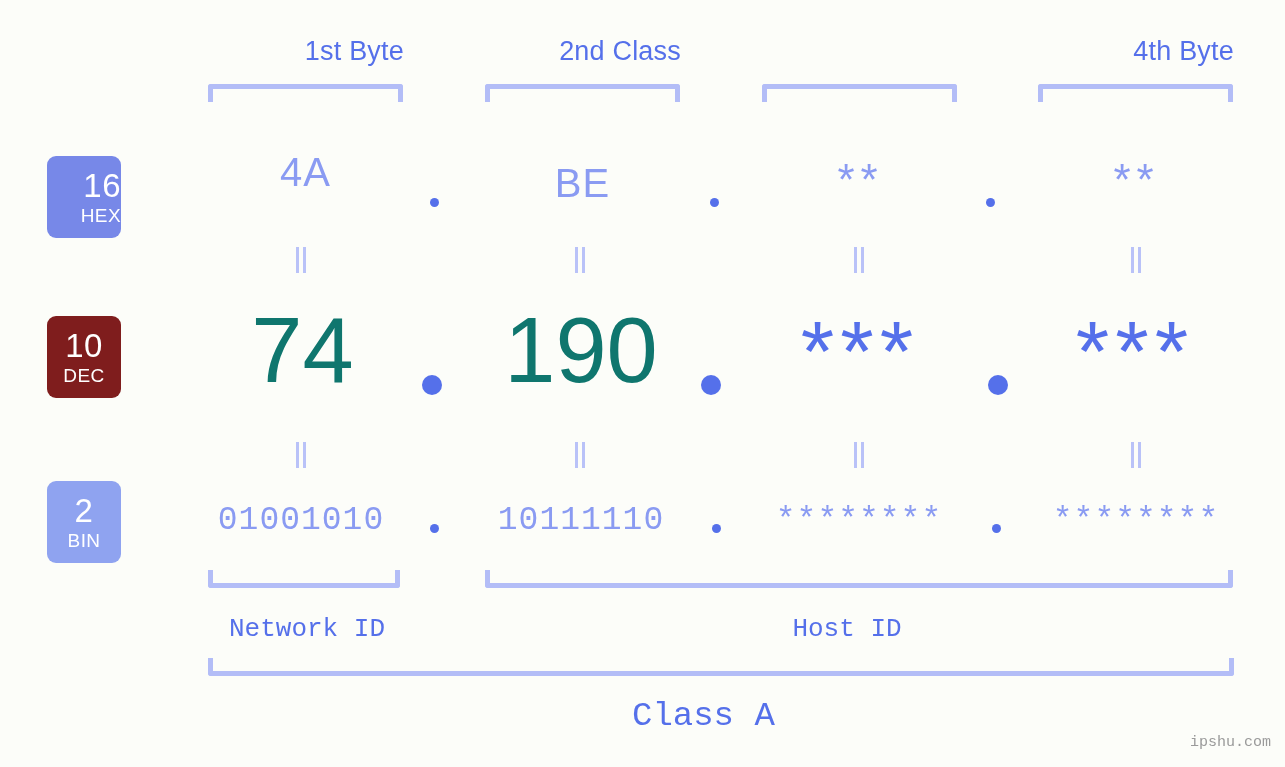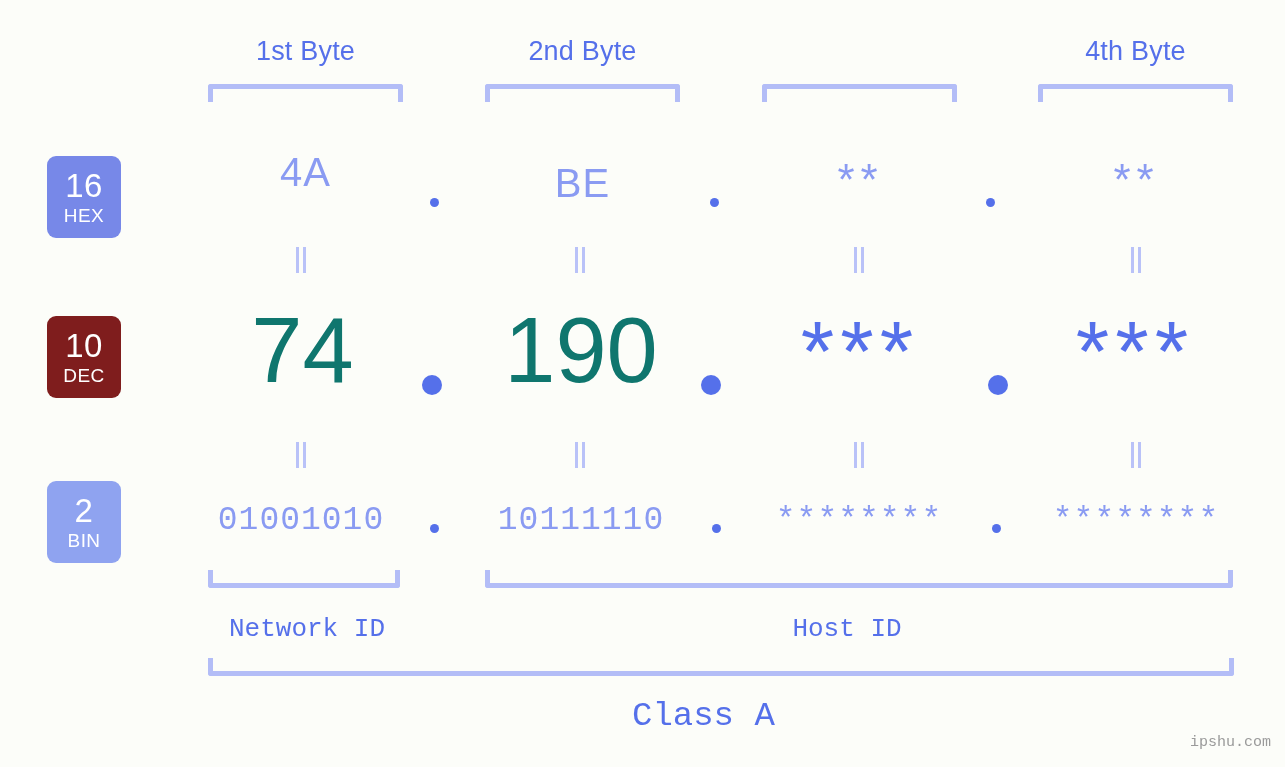--- a/index.html
+++ b/index.html
@@ -18,21 +18,21 @@
   #stage {
     position: absolute;
     left: 0; top: 0;
     width: 1285px;
     height: 767px;
   }
 
   
   .byte-head {
     position: absolute;
-    text-align: center;
+    text-align: right;
     color: #5570ea;
     font-size: 27px;
     font-family: "Liberation Sans", sans-serif;
     letter-spacing: .2px;
     white-space: nowrap;
   }
 
   
   .bracket {
     position: absolute;
@@ -183,29 +183,29 @@
     font-size: 15px;
     white-space: nowrap;
   }
 </style>
 </head>
 <body>
 
 <div id="stage">
 
   <div class="byte-head" style="left:207px; top:36px; width:197px;">1st Byte</div>
-  <div class="byte-head" style="left:484px; top:36px; width:197px;">2nd Byte</div>
+  <div class="byte-head" style="left:484px; top:36px; width:197px;">2nd Class</div>
   <div class="byte-head" style="left:1037px; top:36px; width:197px;">4th Byte</div>
 
   <div class="bracket bracket-down" style="left:208px; top:84px; width:195px;"></div>
   <div class="bracket bracket-down" style="left:485px; top:84px; width:195px;"></div>
   <div class="bracket bracket-down" style="left:762px; top:84px; width:195px;"></div>
   <div class="bracket bracket-down" style="left:1038px; top:84px; width:195px;"></div>
 
-  <div class="badge" style="left:47px; top:156px; background:#7788e8;">
+  <div class="badge" style="left:47px; top:156px; background:#7788e8;align-items:flex-end;">
     <span class="num">16</span>
     <span class="nm">HEX</span>
   </div>
 
   <div class="badge" style="left:47px; top:316px; background:#7f1d1d;">
     <span class="num">10</span>
     <span class="nm">DEC</span>
   </div>
 
   <div class="badge" style="left:47px; top:481px; background:#8fa3f0;">

